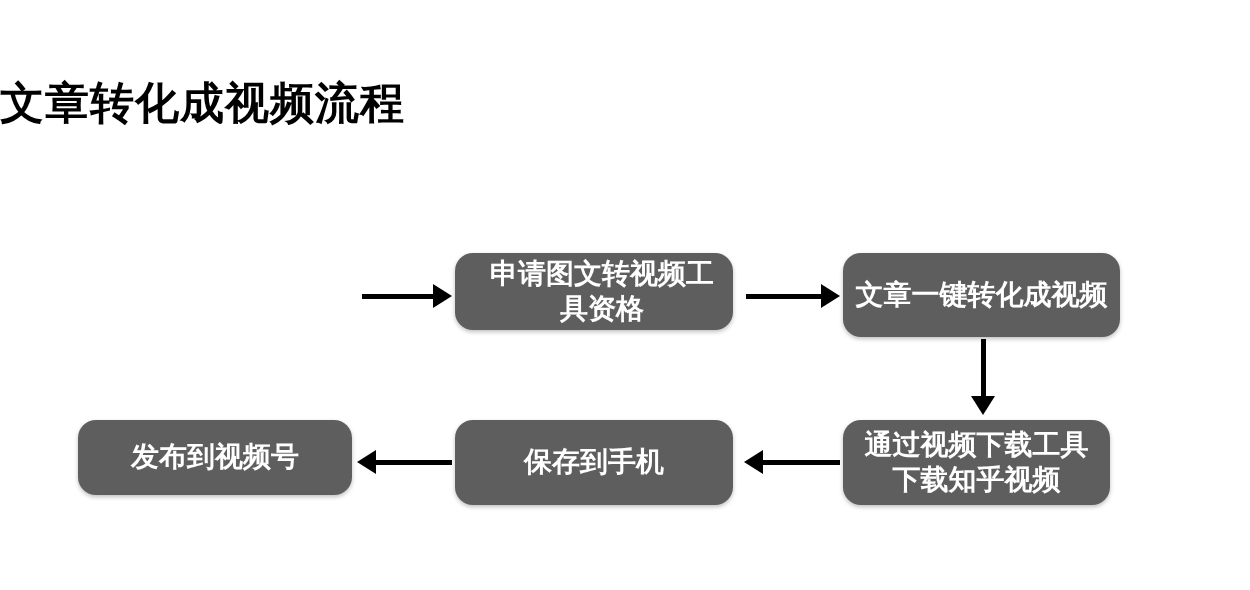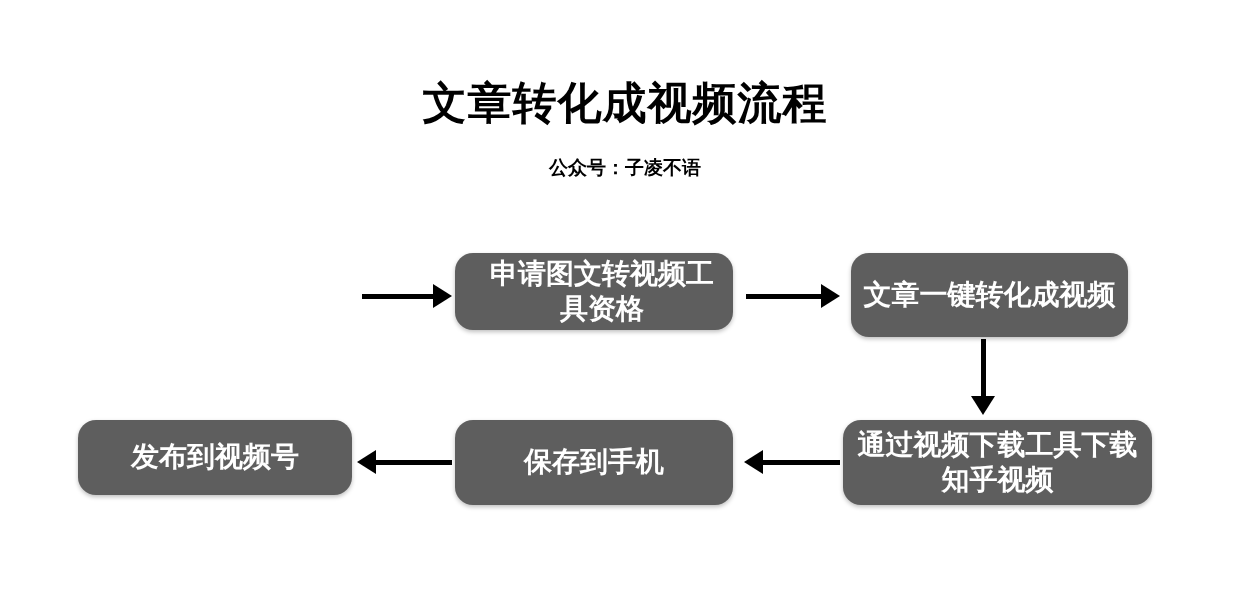--- a/index.html
+++ b/index.html
@@ -12,21 +12,20 @@
     height: 590px;
     background: #ffffff;
     overflow: hidden;
   }
 
   .title {
     position: absolute;
     left: 0;
     top: 74px;
     width: 1250px;
-    text-align: center;
     font-size: 44px;
     font-weight: 800;
     color: #000000;
     letter-spacing: 1px;
   }
 
   .subtitle {
     position: absolute;
     left: 0;
     top: 155px;
@@ -49,22 +48,22 @@
     align-items: center;
     justify-content: center;
     text-align: center;
     padding: 4px 12px;
     box-shadow: 0 2px 4px rgba(0,0,0,0.25);
   }
 
   
   .n1 { left: 78px;  top: 253px; width: 274px; height: 84px; }
   .n2 { left: 455px; top: 253px; width: 278px; height: 77px; padding-left: 28px; }
-  .n3 { left: 843px; top: 253px; width: 277px; height: 84px; margin-left: 8px; }
-  .n4 { left: 843px; top: 420px; width: 309px; height: 85px; align-items: center; }
+  .n3 { left: 843px; top: 253px; width: 277px; height: 84px; }
+  .n4 { left: 843px; top: 420px; width: 267px; height: 85px; align-items: center; }
   .n5 { left: 455px; top: 420px; width: 278px; height: 85px; justify-content: center; }
   .n6 { left: 78px;  top: 420px; width: 274px; height: 75px; }
 
   .harrow {
     position: absolute;
     display: flex;
     align-items: center;
     height: 24px;
   }
   .harrow .shaft { flex: 1; height: 5px; background: #000000; }
@@ -101,21 +100,20 @@
   .a3 { left: 971px; top: 339px; height: 76px; }
   .a4 { left: 744px; top: 450px; width: 96px; }
   .a5 { left: 357px; top: 450px; width: 95px; }
 </style>
 </head>
 <body>
 
 <div class="canvas">
 
   <div class="title">文章转化成视频流程</div>
-  <div class="subtitle">公众号：子凌不语</div>
 
 
   <div class="harrow a1">
     <div class="shaft"></div>
     <div class="head-right"></div>
   </div>
 
   <div class="node n2">
     <span>申请图文转视频工具资格</span>
   </div>

